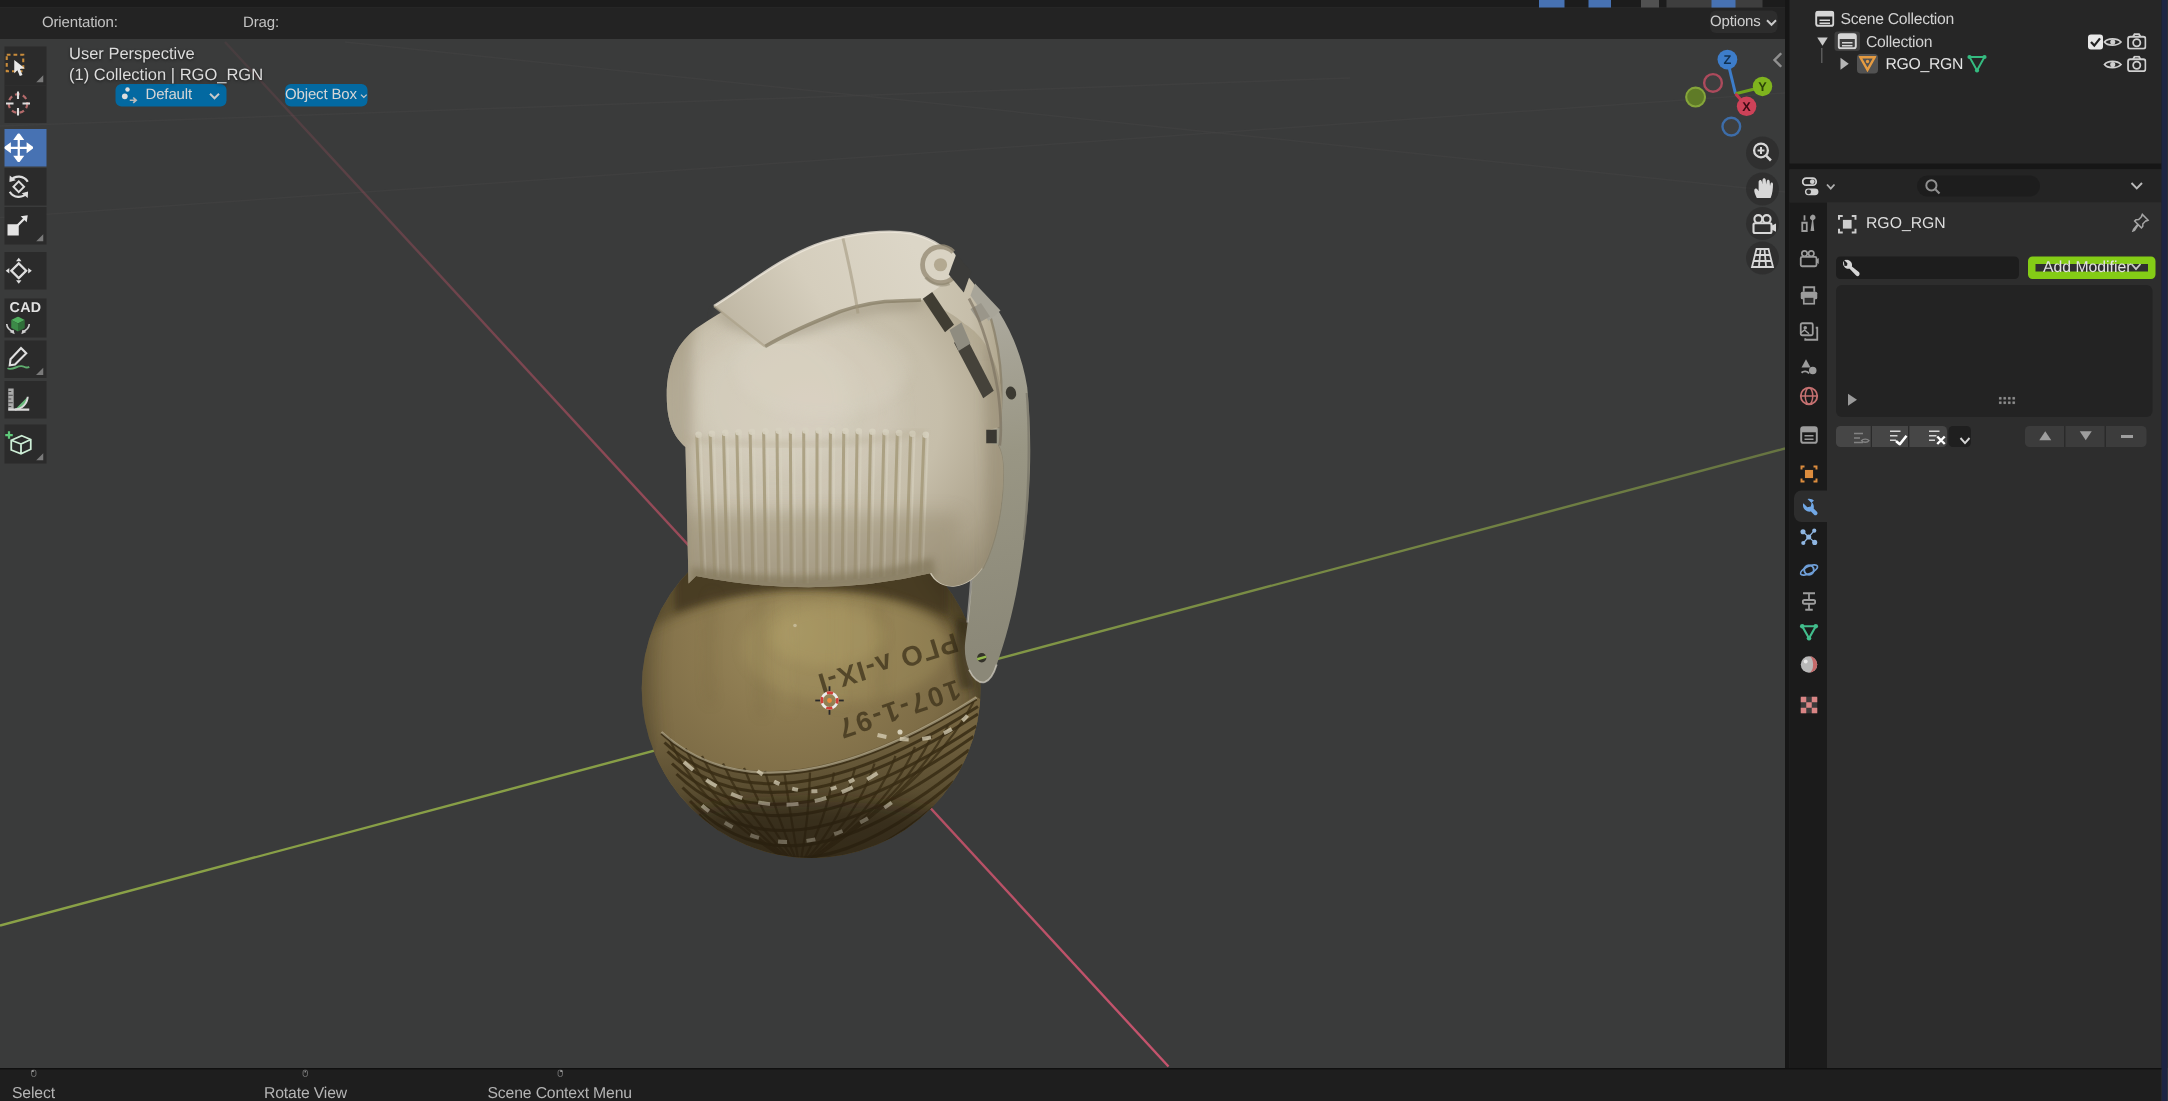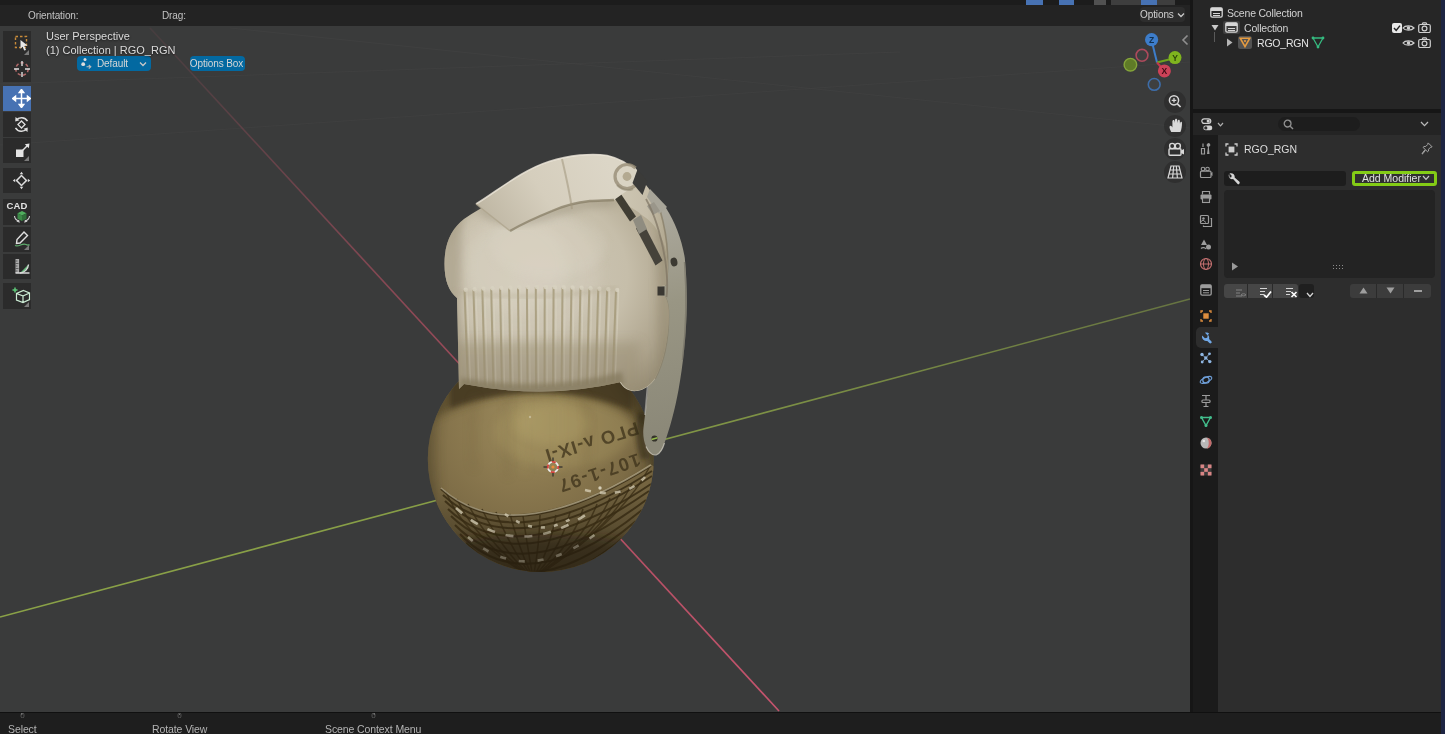--- a/index.html
+++ b/index.html
@@ -13,21 +13,21 @@
 #vpheader { left:0; top:5px; width:1190px; height:21px; background:#232323;
   color:#c3c3c3; font-size:10px; letter-spacing:-0.1px; }
 .vph { position:absolute; top:0; height:21px; display:flex; align-items:center; }
 .drop { background:#0369a1; border-radius:4px; height:15px; display:flex;
   align-items:center; color:#d6d6d6;margin-top:48px; }
 #optionsbtn { position:absolute; left:1140px; top:2px; width:45px; height:15px;
   background:#2d2d2d; border-radius:4px; color:#d0d0d0; font-size:10px;
   display:flex; align-items:center; justify-content:flex-start; }
 
 .tbtn { position:absolute; left:3px; width:28px; height:25.5px; background:#2b2b2b;
-  display:flex; align-items:center; justify-content:flex-end; }
+  display:flex; align-items:center; justify-content:flex-start; }
 .tbtn.sel { background:#4772b3; }
 #overlaytext { left:46px; top:30px; color:#dcdcdc; font-size:11px; line-height:13.5px;
   text-shadow:0 1px 2px rgba(0,0,0,.55); }
 
 #rightcol { left:1190px; top:0; width:255px; height:712px; background:#161616;text-align:right; }
 #outliner { position:absolute; left:3px; top:0; width:248px; height:109px;
   background:#262626; color:#cccccc; font-size:10.5px; letter-spacing:-0.2px; }
 .olrow { position:absolute; left:0; width:248px; height:15px; display:flex; align-items:center; }
 #props { position:absolute; left:3px; top:113px; width:248px; height:599px; background:#2d2d2d; }
 #propheader { position:absolute; left:0; top:0; width:248px; height:22px; background:#242424; }
@@ -347,21 +347,21 @@
             <circle cx="3.2" cy="7.2" r="1.9" fill="#ddd"></circle>
             <path d="M 6.5,9.8 L 10.5,9.8 M 8.8,8 L 10.8,9.8 L 8.8,11.6" stroke="#bbb" stroke-width="1.1" fill="none"></path>
           </svg>
         <span style="margin-left:4px">Default</span>
         <svg width="8" height="6" viewBox="0 0 8 6" style="position:absolute;left:62px;top:5px">
             <path d="M1,1.5 L4,4.5 L7,1.5" stroke="#c9c9c9" stroke-width="1.3" fill="none"></path>
           </svg>
       </div>
       <div class="vph" style="left:162px">Drag:</div>
       <div class="drop" style="position:absolute;left:190px;top:3px;width:55px;justify-content:center;white-space:nowrap">
-        <span>Options Box</span>
+        <span>Object Box</span>
         <svg width="8" height="6" viewBox="0 0 8 6" style="margin-left:2px">
             <path d="M1,1.5 L4,4.5 L7,1.5" stroke="#c9c9c9" stroke-width="1.3" fill="none"></path>
           </svg>
       </div>
       <div id="optionsbtn">
           <span>Options</span>
         <svg width="8" height="6" viewBox="0 0 8 6" style="margin-left:3px">
             <path d="M1,1.5 L4,4.5 L7,1.5" stroke="#c9c9c9" stroke-width="1.3" fill="none"></path>
           </svg>
       </div>
@@ -690,21 +690,21 @@
           <span style="margin-left:6px;color:#dedede;font-size:10.5px">RGO_RGN</span>
         </div>
         <svg style="position:absolute;right:8px;top:7px" width="12" height="13" viewBox="0 0 12 13">
             <path d="M 7.2,0.9 L 11.1,4.8 L 10,5.3 L 9.6,5.2 L 7.6,7.2 L 7.5,9 L 6.6,9.9 L 4.5,7.8 L 2,11.6 L 1,12 L 1.4,11 L 4.2,7.5 L 2.1,5.4 L 3,4.5 L 4.8,4.4 L 6.8,2.4 L 6.7,2 Z" fill="none" stroke="#a5a5a5" stroke-width="1"></path>
           </svg>
         <div style="position:absolute;left:6px;top:36px;width:122px;height:14.5px;background:#1d1d1d;border-radius:3px">
           <svg style="position:absolute;left:4px;top:1.5px" width="12" height="12" viewBox="0 0 12 12">
               <path d="M 1.1,0.9 C 0.4,2.3 0.6,4.1 1.8,5.2 C 2.7,6.1 4,6.4 5.1,6.1 L 9.4,10.7 C 10,11.4 11.1,11.4 11.3,10.7 C 11.9,10.1 11.9,9 11.2,8.4 L 6.6,4.6 C 6.9,3.5 6.6,2.2 5.7,1.3 C 4.6,0.2 2.9,-0.1 1.5,0.5 L 3.6,2.5 L 3.4,4.2 L 1.7,4.4 Z" fill="#d5d5d5"></path>
             </svg>
         </div>
-        <div style="position:absolute;left:134px;top:36px;width:85px;height:14.5px;background:#2f2f2f;border:3px solid #84cc16;border-radius:3px;color:#e2e2e2;font-size:10.5px;display:flex;align-items:center;justify-content:center">
+        <div style="position:absolute;left:134px;top:36px;width:85px;height:14.5px;background:#2f2f2f;border:5px solid #84cc16;border-radius:3px;color:#e2e2e2;font-size:10.5px;display:flex;align-items:center;justify-content:center">
           <span style="margin-right:6px">Add Modifier</span>
           <svg style="position:absolute;right:4px" width="8" height="6" viewBox="0 0 8 6">
               <path d="M1,1 L4,4.4 L7,1" stroke="#c9c9c9" stroke-width="1.2" fill="none"></path>
             </svg>
         </div>
         <div style="position:absolute;left:6px;top:55px;width:211px;height:88px;background:#232323;border-radius:4px">
           <svg style="position:absolute;left:7px;top:72px" width="8" height="9" viewBox="0 0 8 9">
               <path d="M1,0.5 L7,4.5 L1,8.5 Z" fill="#9a9a9a"></path>
             </svg>
           <div style="position:absolute;left:108px;top:74px;width:12px;height:6px;background-image:radial-gradient(circle,#8d8d8d 0.8px,transparent 1px);background-size:3px 3px"></div>
@@ -754,21 +754,21 @@
   </div>
   <div id="navyedge" class="abs"></div>
   <div id="statusbar" class="abs">
     <div class="sitem" style="left:8px">
         <svg width="9" height="13" viewBox="0 0 9 13">
           <rect x="0.7" y="0.7" width="7.6" height="11.6" rx="3.5" fill="none" stroke="#999" stroke-width="1.1"></rect>
           <path d="M 0.7,4.2 L 4.5,4.2 L 4.5,0.8 L 0.9,1.4 Z" fill="#999"></path>
         </svg>
         <span>Select</span>
       </div>
-    <div class="sitem" style="left:152px">
+    <div class="sitem" style="left:176px">
         <svg width="9" height="13" viewBox="0 0 9 13">
           <rect x="0.7" y="0.7" width="7.6" height="11.6" rx="3.5" fill="none" stroke="#999" stroke-width="1.1"></rect>
           <rect x="3.4" y="1.6" width="2.2" height="3.6" rx="1" fill="#999"></rect>
         </svg>
         <span>Rotate View</span>
       </div>
     <div class="sitem" style="left:325px">
         <svg width="9" height="13" viewBox="0 0 9 13">
           <rect x="0.7" y="0.7" width="7.6" height="11.6" rx="3.5" fill="none" stroke="#999" stroke-width="1.1"></rect>
           <path d="M 8.3,4.2 L 4.5,4.2 L 4.5,0.8 L 8.1,1.4 Z" fill="#999"></path>

